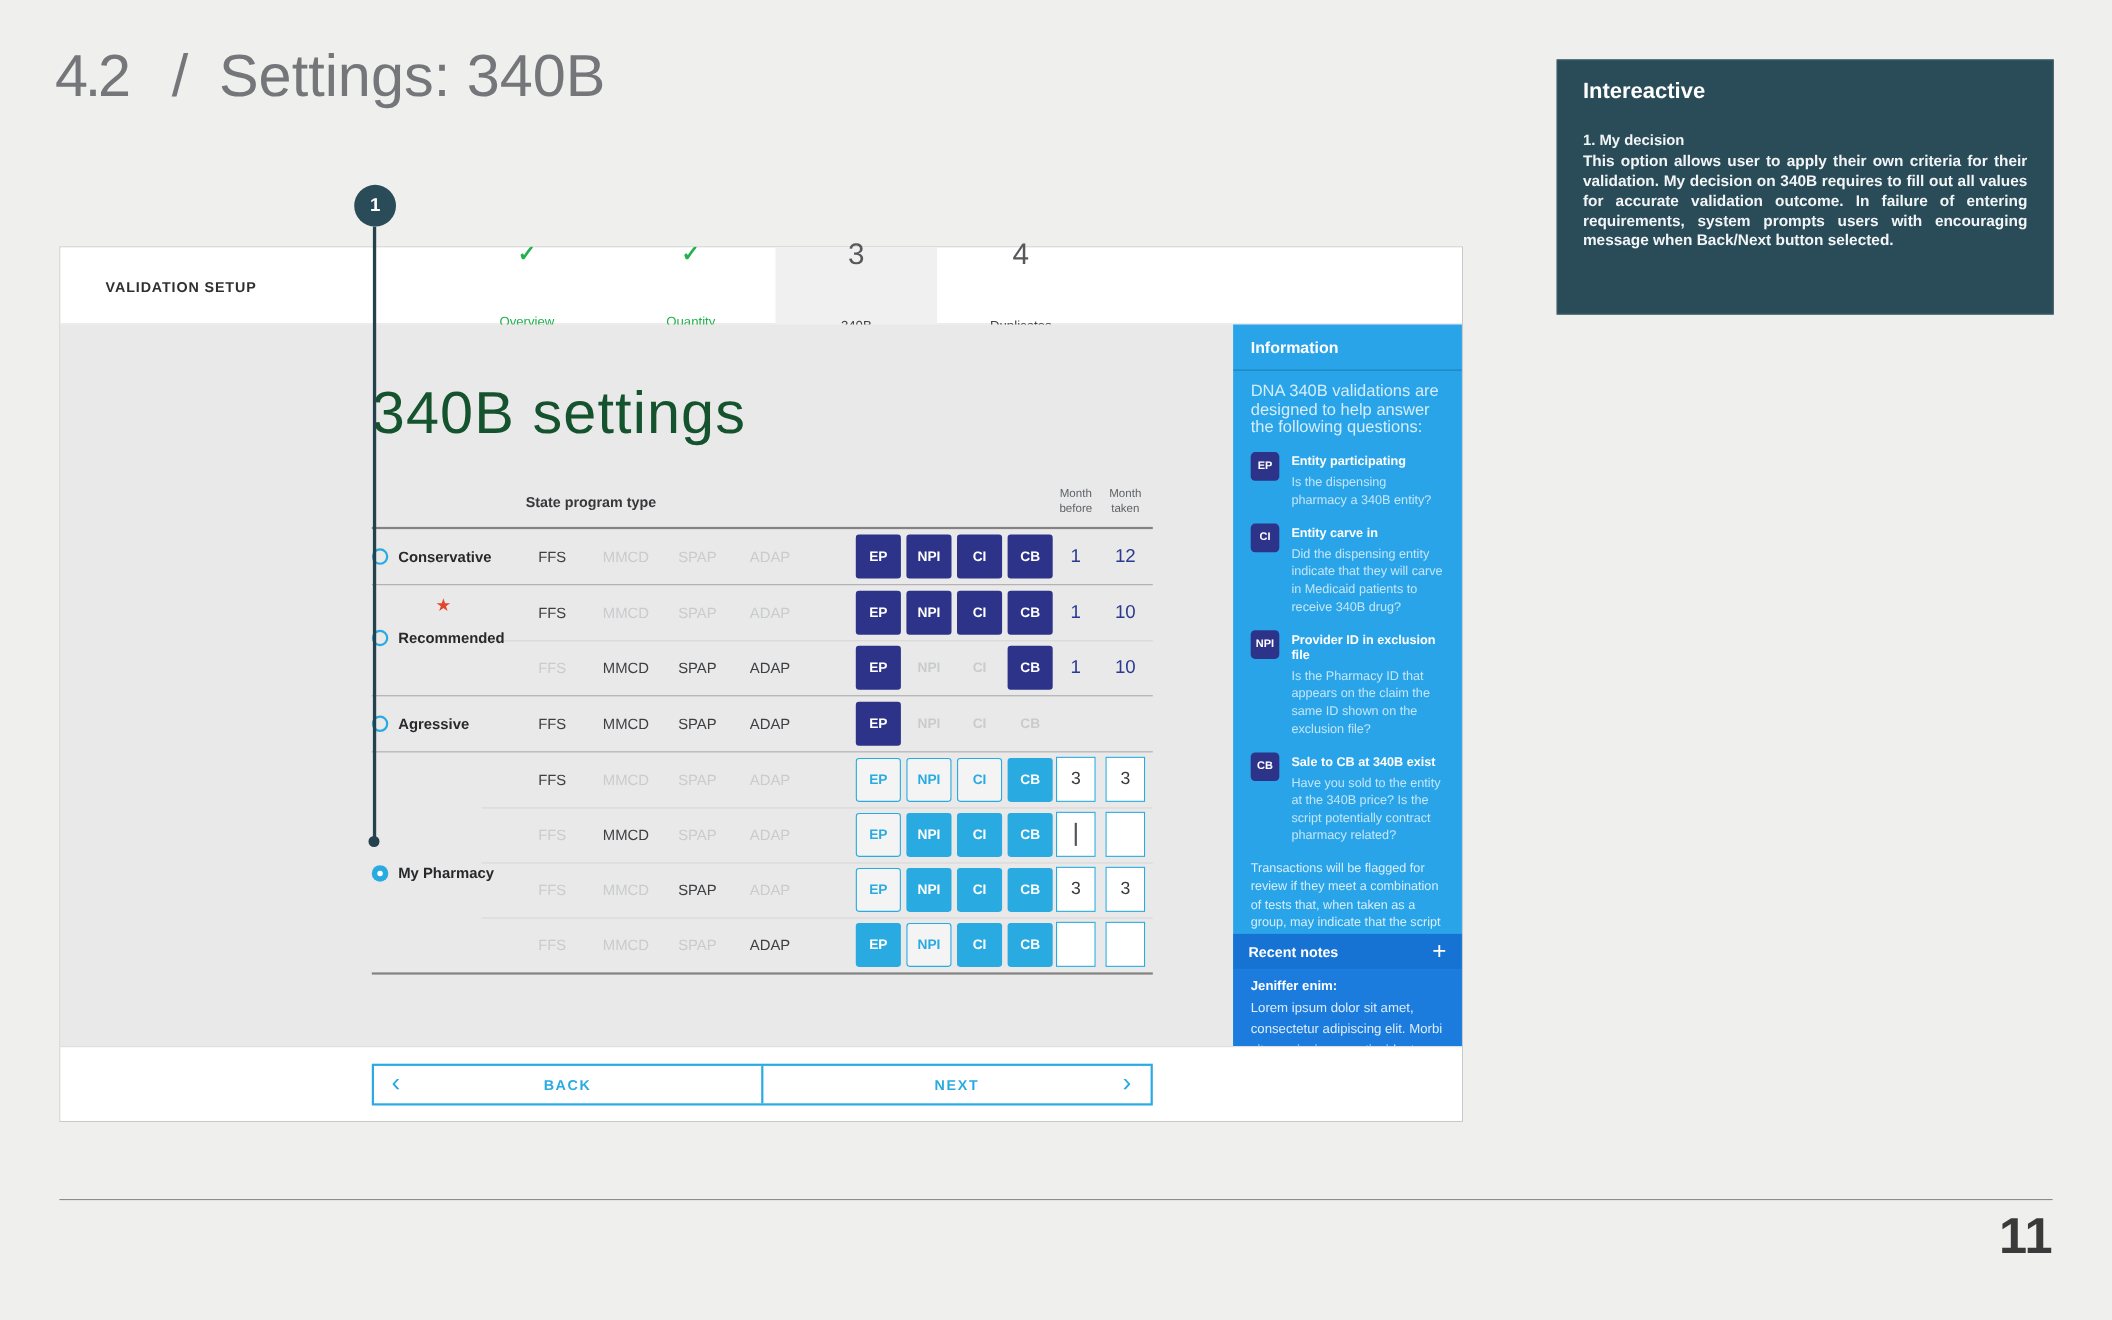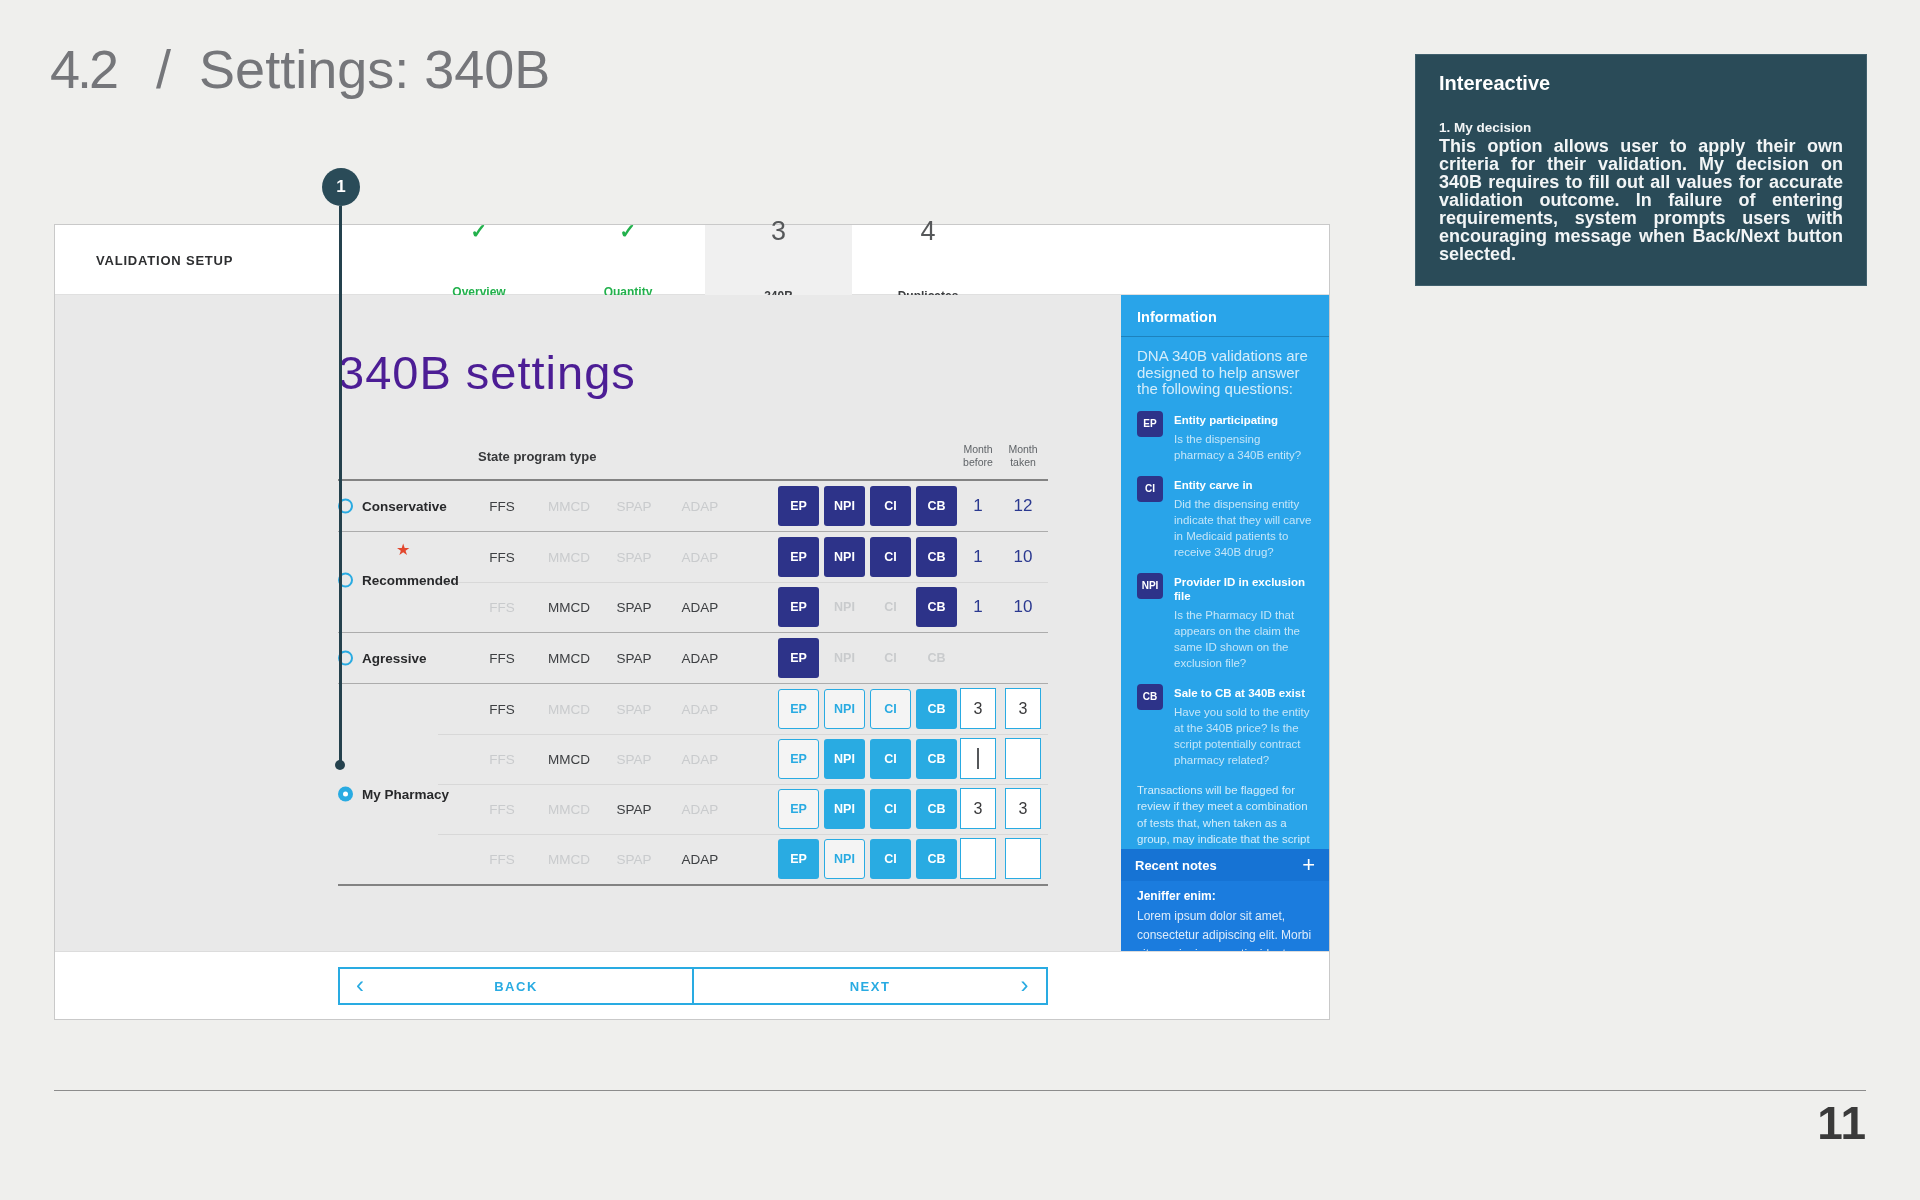--- a/index.html
+++ b/index.html
@@ -16,21 +16,21 @@
   #ptitle .sec { letter-spacing:-3px; }
   #ptitle .sep { margin:0 28px 0 40px; font-weight:400; }
   #bottom-rule { position:absolute; left:54px; top:1090px; width:1812px; height:1px; background:#8C8C8C; }
   #pagenum { position:absolute; right:54px; top:1096px; font-size:46px; font-weight:700; color:#3A3A3A; }
 
   
   #callout { position:absolute; left:1415px; top:54px; width:452px; height:232px;
              background:#2A4B58; padding:18px 24px; box-shadow:0 0 0 1px #40606d inset; }
   #callout-title { font-size:20px; font-weight:700; color:#FFFFFF; }
   #callout-item { margin-top:24px; font-size:13.5px; font-weight:700; color:#F2F5F6; line-height:18px; }
-  #callout-body { font-size:18px; font-weight:700; color:#F2F5F6; line-height:18px; text-align:justify; }
+  #callout-body { font-size:14px; font-weight:700; color:#F2F5F6; line-height:18px; text-align:justify; }
 
   
   #marker { position:absolute; left:322px; top:168px; width:38px; height:38px; border-radius:50%;
             background:#2A4B58; color:#fff; display:flex; align-items:center; justify-content:center;
             font-size:17px; font-weight:700; z-index:40; }
   #marker-line { position:absolute; left:339px; top:206px; width:3px; height:558px; background:#24414D; z-index:39; }
   #marker-dot  { position:absolute; left:335px; top:760px; width:10px; height:10px; border-radius:50%; background:#24414D; z-index:39; }
 
   
   #mockup { position:absolute; left:54px; top:224px; width:1276px; height:796px;
@@ -40,26 +40,26 @@
   #mheader { position:absolute; left:0; top:0; width:1274px; height:70px; background:#fff; border-bottom:1px solid #E0E0E0; }
   #vs-label { position:absolute; left:41px; top:0; height:70px; display:flex; align-items:center;
               font-size:13px; font-weight:700; letter-spacing:0.8px; color:#2E2F31; }
   .step { position:absolute; top:0; height:70px; width:120px; display:flex; flex-direction:column;
           align-items:center; justify-content:center; gap:3px; cursor:pointer; }
   .step.s0 { left:364px; } .step.s1 { left:513px; }
   .step.s2 { left:650px; width:147px; background:#F0F0F0; }
   .step.s3 { left:813px; }
   .step .check { color:#22B14C; font-size:20px; font-weight:700; line-height:20px; }
   .step .num { font-size:27px; color:#56585A; line-height:27px; }
-  .step .slabel { font-size:12px; font-weight:700; color:#3C3E40;margin-top:41px; }
+  .step .slabel { font-size:12px; font-weight:400; color:#3C3E40;margin-top:41px; }
   .step .slabel.done { color:#22B14C; }
 
   
   #canvas { position:absolute; left:0; top:70px; width:1066px; height:656px; background:#E9E9E9; }
-  #screen-heading { position:absolute; left:283px; top:50px; font-size:47px; color:#4c1d95; letter-spacing:1px; }
+  #screen-heading { position:absolute; left:283px; top:50px; font-size:54px; color:#14532d; letter-spacing:1px; }
 
   
   #vtable { position:absolute; left:283px; top:184px; width:710px; }
   #col-header { position:absolute; left:140px; top:-30px; font-size:13px; font-weight:700; color:#37383A; }
   .mh { position:absolute; top:-36px; width:44px; text-align:center; font-size:10.5px; line-height:12.5px; color:#606468; }
   #mh-before { left:618px; } #mh-after { left:663px; }
   #groups { border-top:2px solid #838383; border-bottom:2px solid #838383; }
   .option-group { position:relative; }
   .option-group + .option-group { border-top:1px solid #ACACAC; }
   .trow { position:relative; height:50px; }

